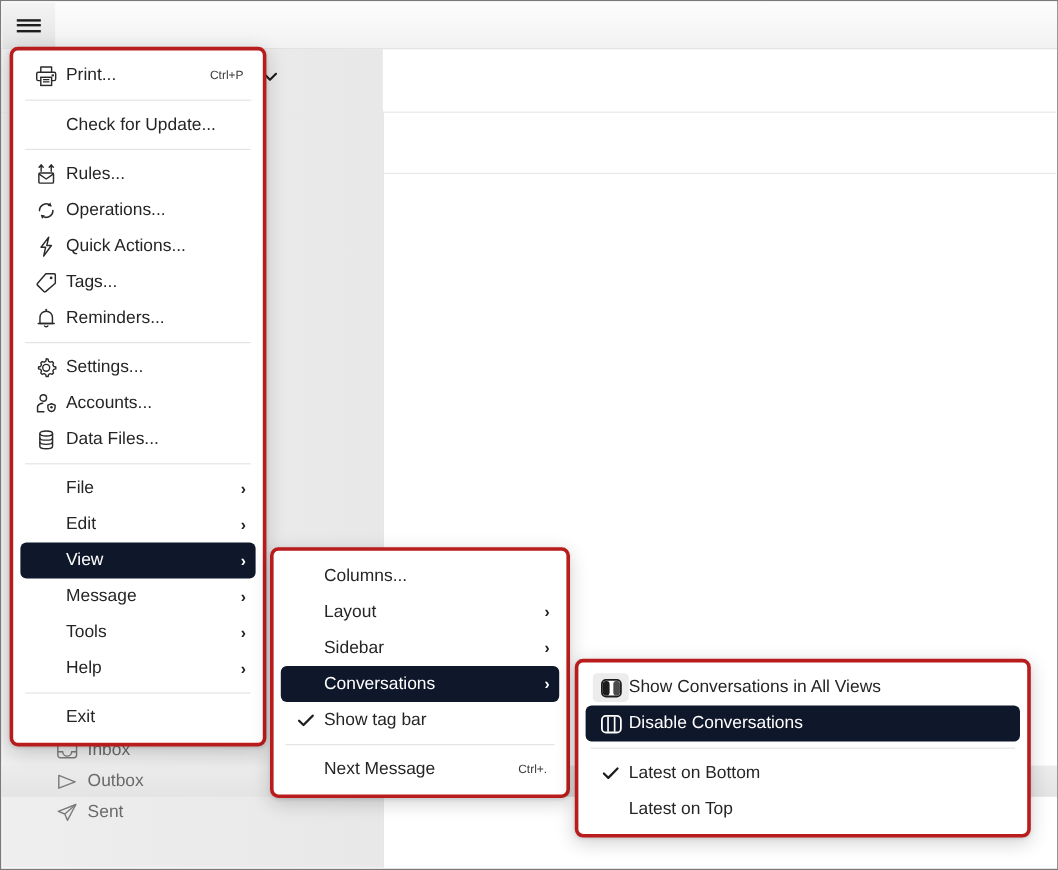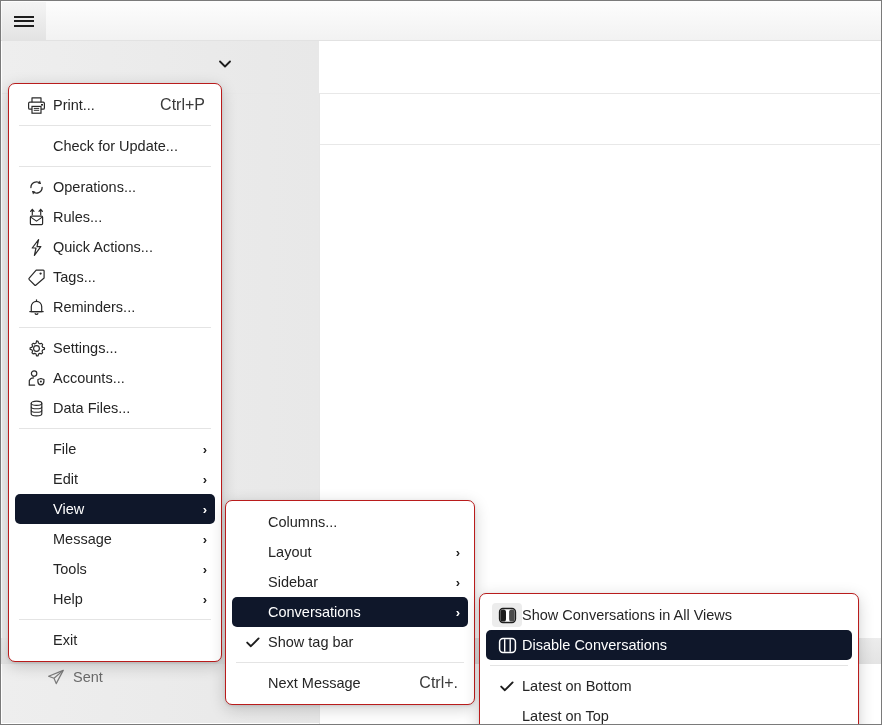--- a/index.html
+++ b/index.html
@@ -73,26 +73,25 @@
     width: 26px; display: flex; align-items: center; justify-content: center;
     color: #7b7b7b;
   }
   .folder-row .fl { margin-left: 4px; }
   .folder-row.child { padding-left: 42px; }
 
   
   .menu {
     position: absolute;
     background: #ffffff;
-    border: 1px solid #b91c1c;
+    border: 3px solid #b91c1c;
     border-radius: 7px;
     box-shadow: 0 4px 16px rgba(0,0,0,.18), 0 1px 3px rgba(0,0,0,.10);
     padding: 6px 0;
     z-index: 20;
-    margin-top: 44px;
   }
   .menu-item {
     position: relative;
     display: flex; align-items: center;
     height: 30px;
     margin: 0 6px;
     padding: 0 6px;
     border-radius: 5px;
     font-size: 14.5px;
     color: #252525;
@@ -104,21 +103,21 @@
     width: 30px; min-width: 30px;
     display: flex; align-items: center; justify-content: center;
     color: #2a2a2a;
   }
   .menu-item .mi-check {
     width: 30px; min-width: 30px;
     display: flex; align-items: center; justify-content: center;
     color: #1d1d1d; font-size: 14px;
   }
   .menu-item .mi-label { flex: 1; padding-right: 14px; }
-  .menu-item .mi-accel { color: #3a3a3a; font-size: 16px; padding-right: 4px; }
+  .menu-item .mi-accel { color: #3a3a3a; font-size: 10px; padding-right: 4px; }
   .menu-item .mi-arrow {
     position: absolute; right: 8px; top: 50%; transform: translateY(-50%);
     font-size: 13px; color: #1d1d1d; font-weight: bold;
   }
   .menu-item.hl .mi-arrow { color: #ffffff; }
   .menu-sep { height: 1px; background: #e4e4e4; margin: 5px 10px; }
 
   
   #menu-main { left: 7px; top: 38px; width: 214px; }
   #menu-main .menu-item { height: 30px; }
@@ -235,39 +234,39 @@
     <div class="menu-item">
       <span class="mi-icon"></span>
       <span class="mi-label">Check for Update...</span>
     </div>
 
     <div class="menu-sep"></div>
 
     <div class="menu-item">
       <span class="mi-icon">
         <svg width="19" height="19" viewBox="0 0 19 19">
+            <rect x="3.4" y="8.2" width="12.2" height="8.4" rx="1" fill="none" stroke="#2a2a2a" stroke-width="1.2"></rect>
+            <path d="M3.4 8.9 L9.5 13.2 L15.6 8.9" fill="none" stroke="#2a2a2a" stroke-width="1.1"></path>
+            <path d="M5.3 6.8 V2.6 M5.3 1.4 L3.6 3.4 M5.3 1.4 L7.0 3.4" fill="none" stroke="#2a2a2a" stroke-width="1.2" stroke-linecap="round" stroke-linejoin="round"></path>
+            <path d="M13.7 6.8 V2.6 M13.7 1.4 L12.0 3.4 M13.7 1.4 L15.4 3.4" fill="none" stroke="#2a2a2a" stroke-width="1.2" stroke-linecap="round" stroke-linejoin="round"></path>
+          </svg>
+      </span>
+      <span class="mi-label">Rules...</span>
+    </div>
+
+    <div class="menu-item">
+      <span class="mi-icon">
+        <svg width="19" height="19" viewBox="0 0 19 19">
             <path d="M15.1 9.5 a5.6 5.6 0 0 1 -9.4 4.1" fill="none" stroke="#2a2a2a" stroke-width="1.3" stroke-linecap="round"></path>
             <path d="M3.9 9.5 a5.6 5.6 0 0 1 9.4 -4.1" fill="none" stroke="#2a2a2a" stroke-width="1.3" stroke-linecap="round"></path>
             <path d="M13.0 2.6 L13.8 5.8 L10.6 5.6 Z" fill="#2a2a2a"></path>
             <path d="M6.0 16.4 L5.2 13.2 L8.4 13.4 Z" fill="#2a2a2a"></path>
           </svg>
       </span>
       <span class="mi-label">Operations...</span>
-    </div>
-
-    <div class="menu-item">
-      <span class="mi-icon">
-        <svg width="19" height="19" viewBox="0 0 19 19">
-            <rect x="3.4" y="8.2" width="12.2" height="8.4" rx="1" fill="none" stroke="#2a2a2a" stroke-width="1.2"></rect>
-            <path d="M3.4 8.9 L9.5 13.2 L15.6 8.9" fill="none" stroke="#2a2a2a" stroke-width="1.1"></path>
-            <path d="M5.3 6.8 V2.6 M5.3 1.4 L3.6 3.4 M5.3 1.4 L7.0 3.4" fill="none" stroke="#2a2a2a" stroke-width="1.2" stroke-linecap="round" stroke-linejoin="round"></path>
-            <path d="M13.7 6.8 V2.6 M13.7 1.4 L12.0 3.4 M13.7 1.4 L15.4 3.4" fill="none" stroke="#2a2a2a" stroke-width="1.2" stroke-linecap="round" stroke-linejoin="round"></path>
-          </svg>
-      </span>
-      <span class="mi-label">Rules...</span>
     </div>
 
     <div class="menu-item">
       <span class="mi-icon">
         <svg width="19" height="19" viewBox="0 0 19 19">
             <path d="M11.6 1.6 L5.2 10.0 H9.0 L7.4 17.4 L13.8 8.6 H10.0 Z" fill="none" stroke="#2a2a2a" stroke-width="1.2" stroke-linejoin="round"></path>
           </svg>
       </span>
       <span class="mi-label">Quick Actions...</span>
     </div>

